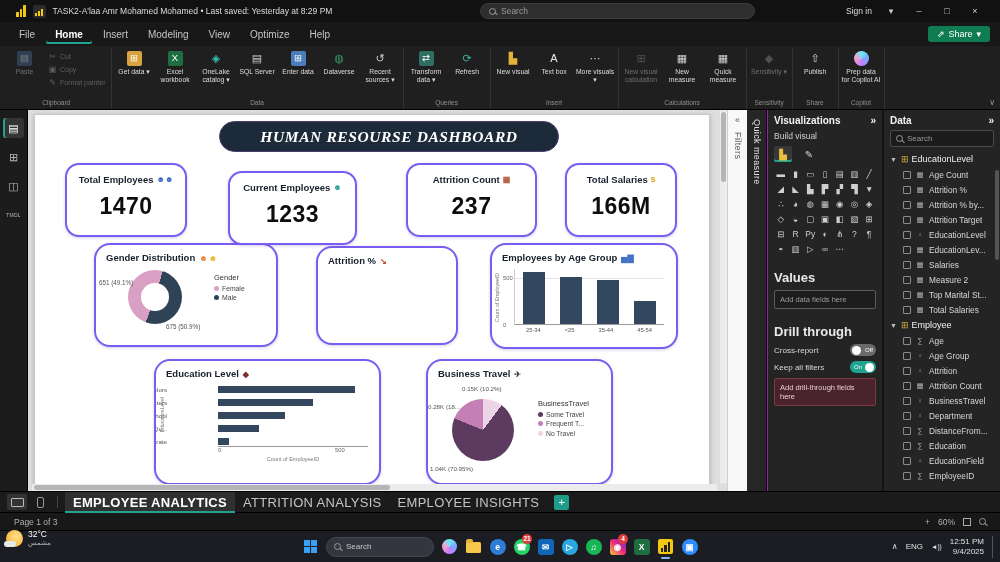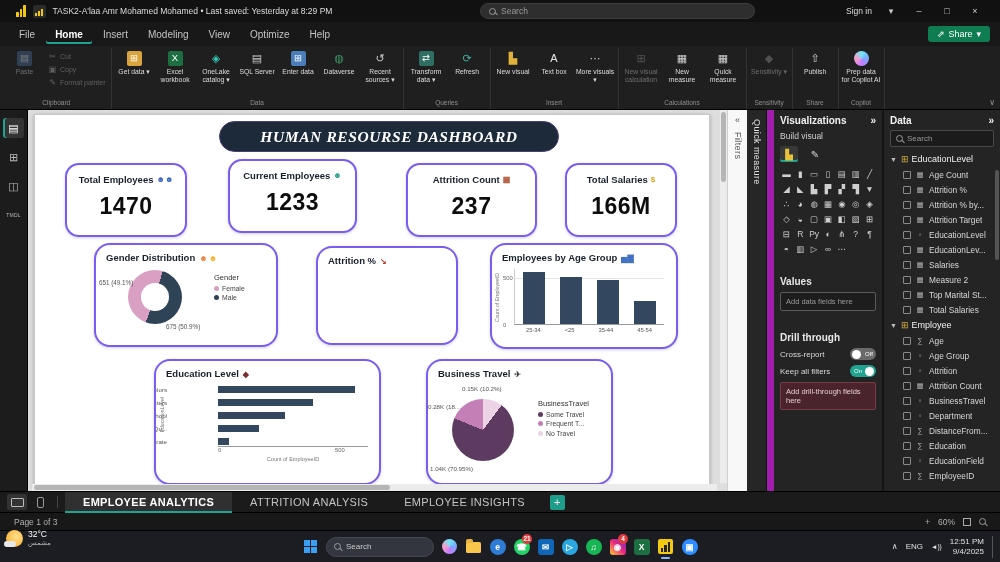--- a/index.html
+++ b/index.html
@@ -51,21 +51,21 @@
   #hscroll .thumb{position:absolute;top:1px;bottom:1px;left:2px;width:52%;background:#b5b5b5;border-radius:3px}
   #filters-strip{position:absolute;top:0;right:0;bottom:0;width:20px;background:#f8f8f8;border-left:1px solid #cfcfcf;display:flex;flex-direction:column;align-items:center;padding-top:5px;gap:7px;color:#555}
   .vtext{writing-mode:vertical-rl;font-size:9px;letter-spacing:.4px}
   #quick-strip{width:20px;background:#262626;color:#e2e2e2;display:flex;flex-direction:column;align-items:center;padding-top:9px;border-right:1px solid #000}
   
   #dash-title{position:absolute;left:184px;top:6px;width:340px;height:31px;background:#1c2a3a;border-radius:16px;border:1px solid #4a3f72;display:flex;align-items:center;justify-content:center;color:#fff;font-family:"Liberation Serif",serif;font-style:italic;font-weight:bold;font-size:15.5px;letter-spacing:.6px}
   .kpi-card{position:absolute;background:#fff;border:2px solid #7b5cf0;border-radius:14px;box-shadow:0 1px 3px rgba(80,60,160,.25);display:flex;flex-direction:column;align-items:center}
   .kpi-card .klabel{font-size:9.5px;font-weight:bold;color:#17202c;margin-top:9px;display:flex;gap:3px;align-items:center}
   .kpi-card .kvalue{font-size:23px;font-weight:bold;color:#0d0d0d;margin-top:8px;letter-spacing:.5px}
   .k1{left:30px;top:48px;width:122px;height:74px}
-  .k2{left:193px;top:44px;width:129px;height:74px}
+  .k2{left:193px;top:56px;width:129px;height:74px}
   .k3{left:371px;top:48px;width:131px;height:74px}
   .k4{left:530px;top:48px;width:112px;height:74px}
   .viz-card{position:absolute;background:#fff;border:2px solid #7b5cf0;border-radius:16px;box-shadow:0 1px 3px rgba(80,60,160,.25);overflow:hidden}
   #card-gender{left:59px;top:128px;width:184px;height:104px}
   #card-gauge{left:281px;top:131px;width:142px;height:99px}
   #card-age{left:455px;top:128px;width:188px;height:106px}
   #card-edu{left:119px;top:244px;width:227px;height:126px}
   #card-travel{left:391px;top:244px;width:187px;height:126px}
   .viz-title{font-size:9.5px;font-weight:bold;color:#17202c;padding:7px 10px 2px;display:flex;align-items:center;gap:3px}
   .ticon span{font-size:8px;margin-left:1px}
@@ -105,29 +105,29 @@
   .eaxis .t0{position:absolute;left:0}.eaxis .t500{position:absolute;left:117px}
   .exaxis{margin-left:48px;width:150px;text-align:center;font-size:5.5px;color:#777}
   
   .travbody{position:relative;height:100px;display:flex}
   .pie-wrap{position:relative;width:110px;height:100px;flex:none}
   .pie{position:absolute;left:24px;top:18px;width:62px;height:62px;border-radius:50%;background:conic-gradient(#ecd4e6 0 10.2%,#5d3a5f 10.2% 81.15%,#c47fb6 81.15% 100%)}
   .plab{position:absolute;font-size:6.2px;color:#555;white-space:nowrap}
   .pl1{left:34px;top:4px}.pl2{left:0px;top:22px}.pl3{left:2px;top:84px}
   .travbody .legend{padding-top:18px}
   
-  #viz-panel{width:115px;background:#242424;color:#ddd;padding:5px 6px;font-size:9px;display:flex;flex-direction:column;gap:5px;overflow:hidden;border-left:7px solid #a21caf}
+  #viz-panel{width:115px;background:#242424;color:#ddd;padding:5px 6px;font-size:9px;display:flex;flex-direction:column;gap:5px;overflow:hidden;border-left:1px solid #a21caf}
   .panel-h{display:flex;justify-content:space-between;align-items:center;font-size:10px;font-weight:bold;color:#f2f2f2}
   .panel-sub{font-size:8.5px;color:#cfcfcf}
   .vmodes{display:flex;gap:8px;align-items:center}
   .vmode{width:18px;height:16px;display:flex;align-items:center;justify-content:center;border-radius:2px;font-size:10px;color:#cfcfcf}
   .vmode.active{background:#383838;box-shadow:inset 0 -2px 0 #21a392;color:#e8c23a}
   .viz-grid{display:grid;grid-template-columns:repeat(7,1fr);gap:2px 1px}
   .vicon{height:13px;display:flex;align-items:center;justify-content:center;font-size:8.5px;color:#cfcfcf}
-  .sec-label{font-size:10px;font-weight:bold;color:#e8e8e8;margin-top:16px}
+  .sec-label{font-size:13px;font-weight:bold;color:#e8e8e8;margin-top:10px}
   .fieldbox{border:1px solid #5c5c5c;background:#1d1d1d;color:#9a9a9a;font-size:7.5px;padding:4px 5px;border-radius:2px}
   .drillbox{background:#4a242d;border:1px solid #7a3a46;color:#e3ccd1;font-size:7.5px;padding:4px 5px;border-radius:2px}
   .trow{display:flex;justify-content:space-between;align-items:center;font-size:8px;color:#d8d8d8}
   .tg{width:26px;height:12px;border-radius:6px;background:#6a6a6a;position:relative;flex:none}
   .tg .knob{width:9px;height:9px;border-radius:50%;background:#fff;position:absolute;top:1.5px;left:2px}
   .tg .lbl{position:absolute;right:3px;top:2.5px;font-size:6px;color:#fff}
   .tg.on{background:#21a392}
   .tg.on .knob{left:auto;right:2px}
   .tg.on .lbl{right:auto;left:4px}
   #data-panel{width:118px;background:#242424;color:#ddd;padding:5px 0 0 6px;display:flex;flex-direction:column;border-left:2px solid #141414;overflow:hidden;position:relative}
@@ -141,21 +141,21 @@
   .drow .fico{width:10px;font-size:7.5px;color:#b0b0b0;text-align:center;flex:none}
   .drow .fname{white-space:nowrap;overflow:hidden}
   #dp-scroll{position:absolute;right:1px;top:60px;width:4px;height:90px;background:#555;border-radius:2px}
   
   #tabsbar{height:21px;background:#1b1b1b;display:flex;align-items:center;gap:3px;padding:0 7px;border-top:1px solid #000}
   .monico{width:13px;height:9px;border:1px solid #bbb;border-radius:1px}
   .phoneico{width:7px;height:11px;border:1px solid #999;border-radius:2px}
   .viewbtn{width:20px;height:16px;display:flex;align-items:center;justify-content:center;border-radius:2px}
   .viewbtn.active{background:#333}
   .tabdiv{width:1px;height:12px;background:#444;margin:0 4px}
-  .ptab{height:21px;display:flex;align-items:center;padding:0 18px;font-size:11px;letter-spacing:.3px;color:#c4c4c4;white-space:nowrap}
+  .ptab{height:21px;display:flex;align-items:center;padding:0 8px;font-size:13px;letter-spacing:.3px;color:#c4c4c4;white-space:nowrap}
   .ptab.active{background:#303030;color:#fff;box-shadow:inset 0 -2px 0 #21a392;font-weight:bold}
   .addtab{width:15px;height:15px;background:#1f9d8b;color:#fff;border-radius:2px;display:flex;align-items:center;justify-content:center;font-size:11px;margin-left:4px}
   #statusbar{height:18px;background:#181818;color:#b0b0b0;font-size:8.5px;display:flex;align-items:center;padding:0 14px;border-top:1px solid #000}
   #status-right{margin-left:auto;display:flex;align-items:center;gap:8px}
   .fitico{width:8px;height:8px;border:1px solid #aaa}
   
   #taskbar{height:32px;background:#1b1d23;position:relative;display:flex;align-items:center;justify-content:center;gap:7px;border-top:1px solid #000}
   #weather{position:absolute;left:6px;top:0;bottom:16px;display:flex;align-items:center;gap:5px}
   .sun{width:17px;height:17px;border-radius:50%;background:radial-gradient(circle at 62% 38%,#ffe08a,#f5a623);position:relative}
   .sun::after{content:"";position:absolute;left:-2px;bottom:0;width:12px;height:6px;border-radius:4px;background:#e8e8e8}

